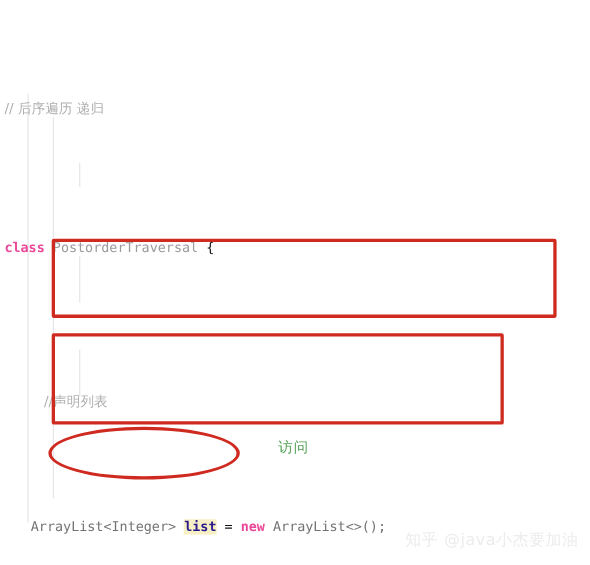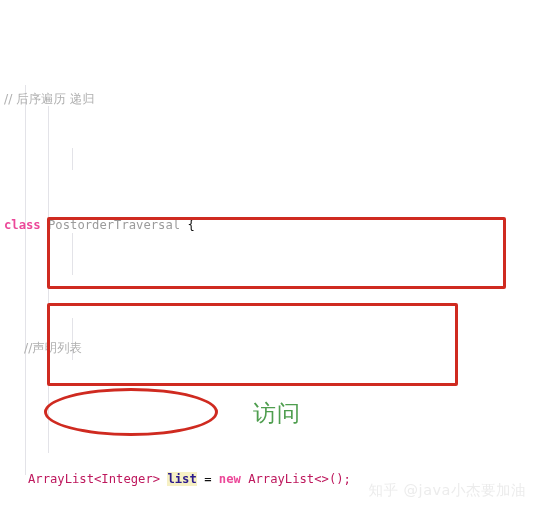--- a/index.html
+++ b/index.html
@@ -36,21 +36,21 @@
   .line {
     position: relative;
     height: 21.2px;
     padding-left: 4px;
     white-space: pre;
   }
 
   
   .kw      { color: #ec4899; font-weight: bold; }           
   .plain   { color: #101010; }
-  .ident   { color: #be185d; }
+  .ident   { color: #737373; }
   .cls     { color: #9b9b9b; margin-top: 40px; }           
   .var     { color: #2b1a8c; font-weight: bold; }           
   .comment { color: #b0b0b0; font-family: "DejaVu Sans", "Liberation Sans", sans-serif; font-size: 12.4px; }
   .hl      { background: #f6f0c4; }
   .punct   { color: #101010; }
 
   
   .guide {
     position: absolute;
     width: 1px;
@@ -69,21 +69,21 @@
     position: absolute;
     border: 3px solid #cf2a20;
     border-radius: 50%;
     background: transparent;
     pointer-events: none;
   }
   .ann-note {
     position: absolute;
     color: #4f9e4f;
     font-family: "DejaVu Sans", "Liberation Sans", sans-serif;
-    font-size: 23px;
+    font-size: 13px;
     font-weight: normal;
     letter-spacing: 1px;
     text-align: right;
   }
 
   
   .watermark {
     position: absolute;
     right: 10px;
     bottom: 14px;
@@ -107,21 +107,21 @@
 
   <div class="code">
 
     
     <div class="line" style="top: 3px;"><span class="comment">// 后序遍历 递归</span></div>
 
     
     <div class="line" style="top: 24.2px;"><span class="kw">class</span><span class="plain"> </span><span class="cls">PostorderTraversal</span><span class="plain"> </span><span class="punct">{</span></div>
 
     
-    <div class="line" style="top: 40px; padding-left: 24px;"><span class="comment">//声明列表</span></div>
+    <div class="line" style="top: 57px; padding-left: 40px;"><span class="comment">//声明列表</span></div>
 
     
     <div class="line" style="top: 66.6px; padding-left: 28px;"><span class="ident">ArrayList&lt;Integer&gt;</span><span class="plain"> </span><span class="var hl">list</span><span class="plain"> </span><span class="punct">=</span><span class="plain"> </span><span class="kw">new</span><span class="plain"> </span><span class="ident">ArrayList&lt;&gt;();</span></div>
 
     
     
 
     
     
 

